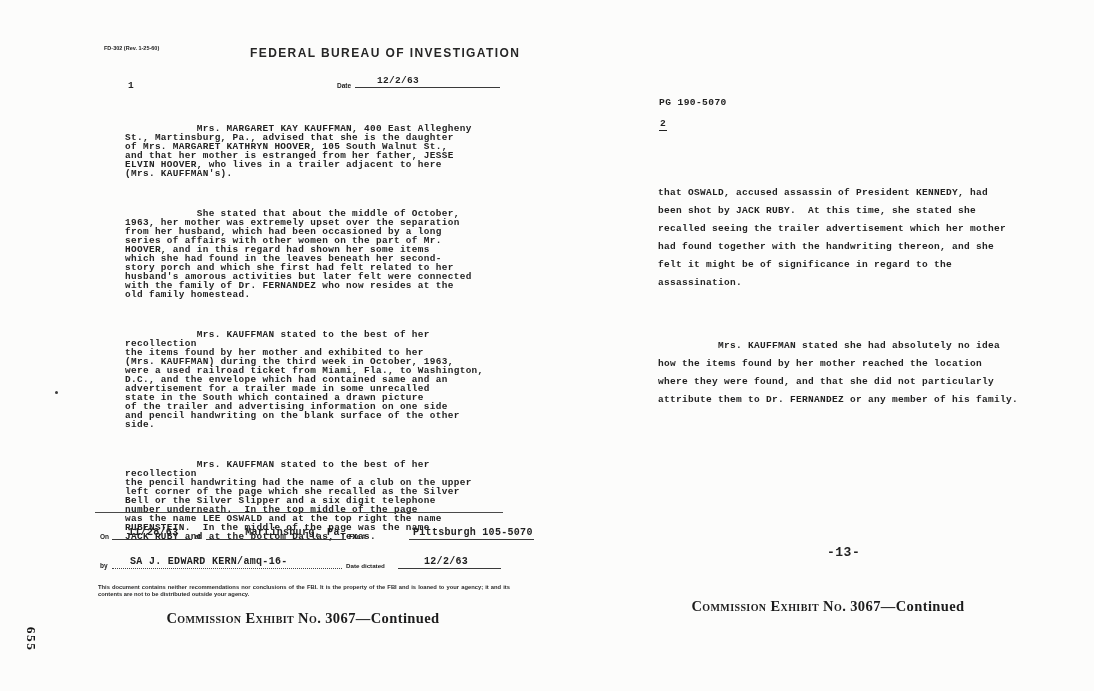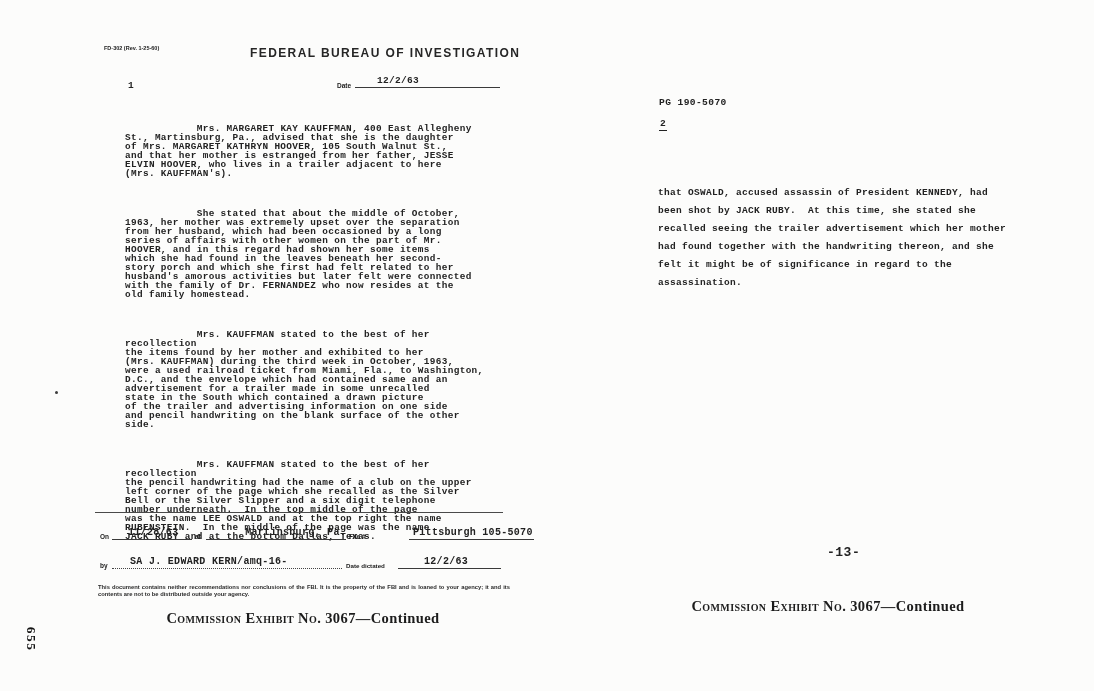--- a/index.html
+++ b/index.html
@@ -194,20 +194,24 @@
     <div class="file-ref typ">PG 190-5070</div>
     <div class="pgno-right typ">2</div>
 
     <div class="body-right typ">
       <p>that OSWALD, accused assassin of President KENNEDY, had
 been shot by JACK RUBY.  At this time, she stated she
 recalled seeing the trailer advertisement which her mother
 had found together with the handwriting thereon, and she
 felt it might be of significance in regard to the
 assassination.</p>
+      <p>          Mrs. KAUFFMAN stated she had absolutely no idea
+how the items found by her mother reached the location
+where they were found, and that she did not particularly
+attribute them to Dr. FERNANDEZ or any member of his family.</p>
     </div>
 
     <div class="page-footer-no typ">-13-</div>
 
     <div class="caption cap-right">
       <span class="sc">Commission Exhibit No.</span>
       <span>3067—Continued</span>
     </div>
   </div>
 

